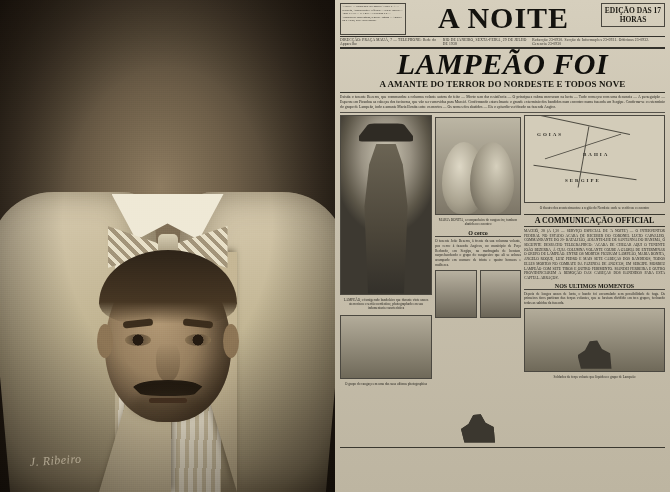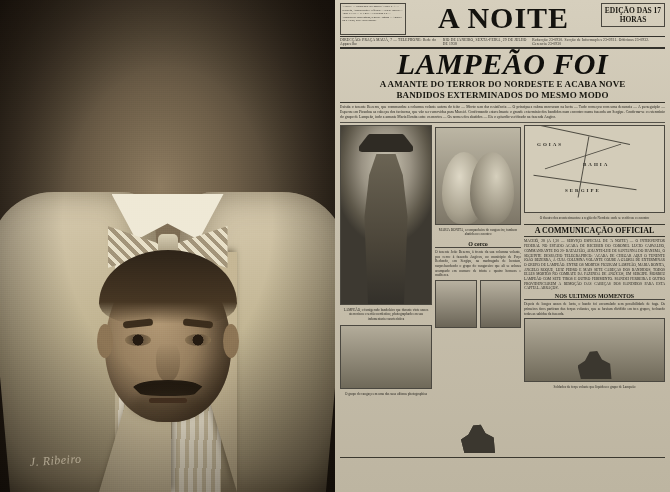--- a/index.html
+++ b/index.html
@@ -518,22 +518,21 @@
         <span>DIRECÇÃO: PRAÇA MAUÁ, 7 — TELEPHONE: Rede do Apparelho</span>
         <span>RIO DE JANEIRO, SEXTA-FEIRA, 29 DE JULHO DE 1938</span>
         <span>Redacção 23-0930. Secção de Informações 23-0931. Officinas 23-0932. Gerencia 23-0930</span>
       </div>
 
       <div class="headline">
         <div class="l1">LAMPEÃO FOI</div>
       </div>
 
       <div class="subhead">
-        <div>A AMANTE DO TERROR DO NORDESTE E ACABA NOVE</div>
-        <div>BANDIDOS EXTERMINADOS DO MESMO MODO</div>
+        <div>A AMANTE DO TERROR DO NORDESTE E TODOS NOVE</div>
       </div>
 
       <div class="lede">Existia o tenente Bezerra, que commandou a columna volante autora do feito — Morto sem dar resistência — O principaes cabras morreram na lucta — Tudo começou com uma denuncia — A perseguição — Esperou em Piranhas as cabeças dos facinoras, que vão ser removidas para Maceió. Confirmando estavelmente o grande exterminio dos bandidos num encontro numa fazenda em Sergipe. Confirma-se o extermínio do grupo de Lampeão, indo a amante Maria Bonita entre os mortos — Os nomes dos abatidos — Eis o episodio verificado na fazenda Angico.</div>
 
       <div class="body-grid">
 
         <div class="col col-a stack">
           <div class="photo photo-bandit">
             <div class="bandit-fig"></div>
             <div class="bandit-hat"></div>

